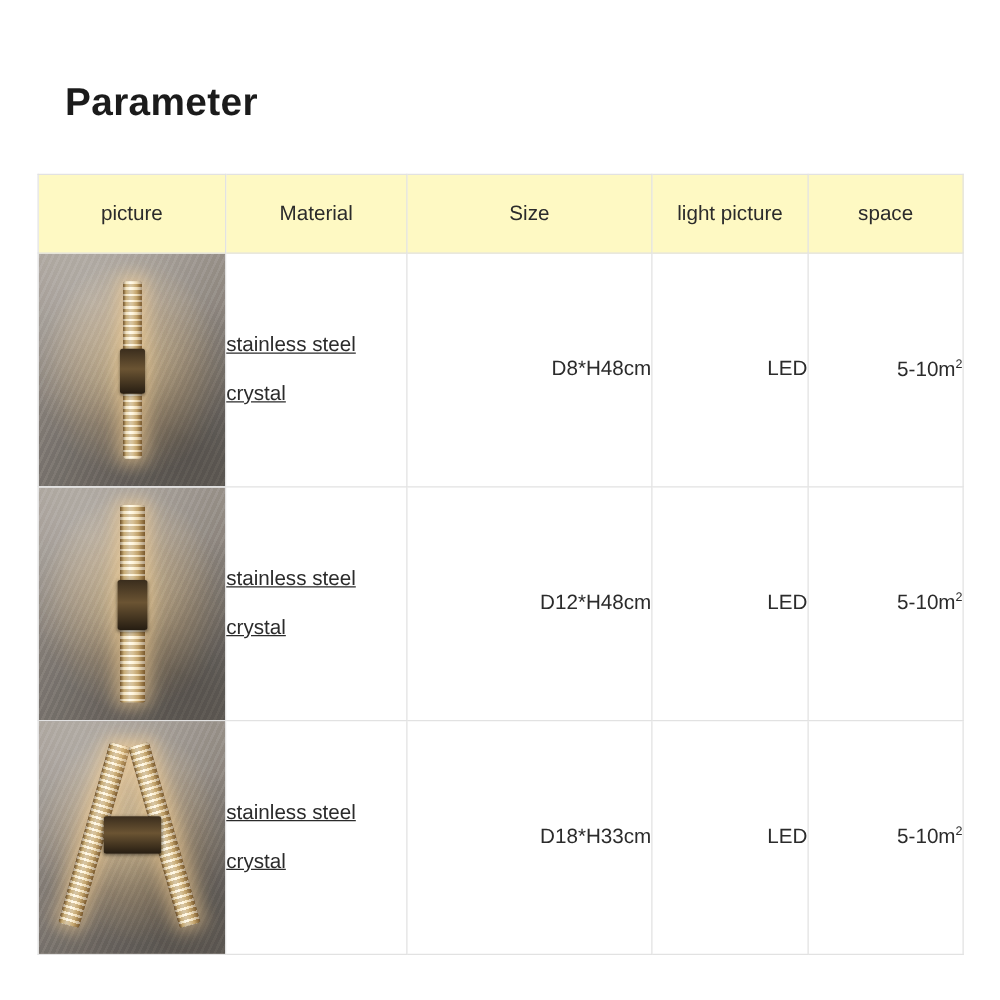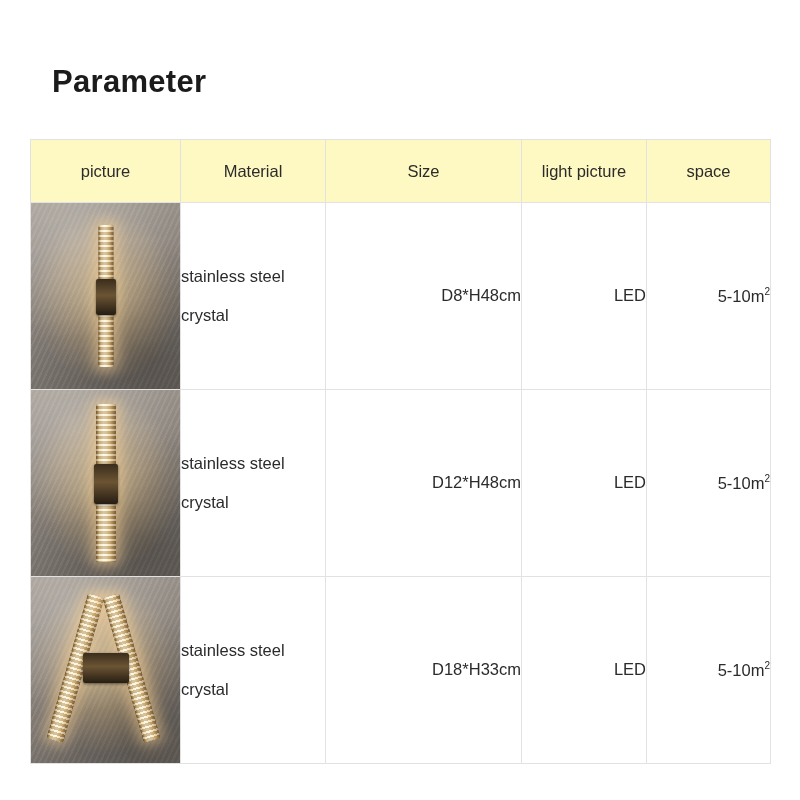--- a/index.html
+++ b/index.html
@@ -138,21 +138,21 @@
     text-align: right;
     line-height: 1.2;
   }
   .mat-cell {
     padding: 0 12px;
     font-size: 16.5px;
     color: #2b2b2b;
     line-height: 2.35;
     text-align: left;
   }
-  .mat-line { display: block; }
+  .mat-line { display: block; text-decoration: underline; }
   sup { font-size: 10px; vertical-align: super; }
 </style>
 </head>
 <body>
 
 <div class="page">
 
   <div class="title">Parameter</div>
 
   <div class="table-wrap">

